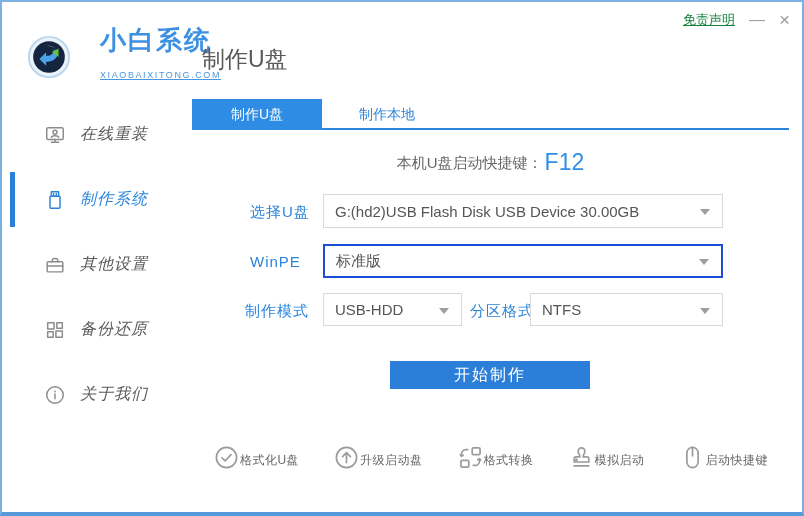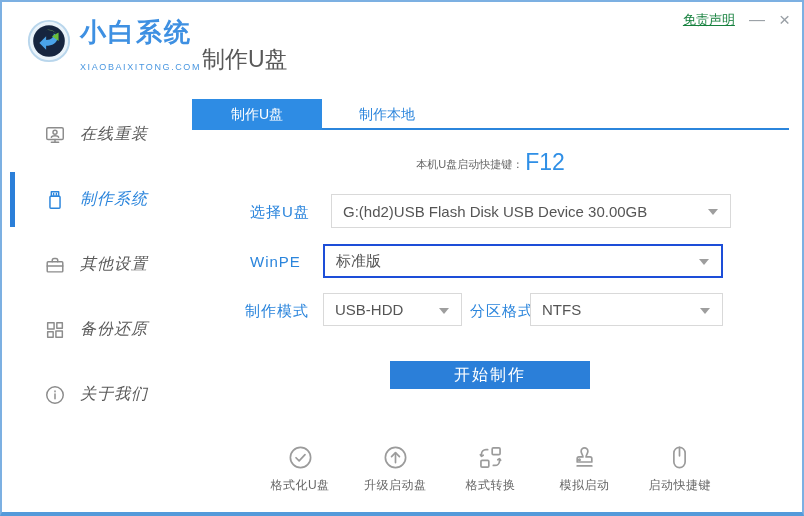--- a/index.html
+++ b/index.html
@@ -8,67 +8,67 @@
   .window {
     position:relative; width:804px; height:516px; background:#fff;
     border:2px solid #7cb0e2; border-bottom:4px solid #549ada; overflow:hidden;
   }
   
   .titlebar-right { position:absolute; top:8px; right:12px; display:flex; align-items:center; gap:14px; }
   .disclaimer { font-size:13px; color:#15803d; text-decoration:underline; cursor:pointer; }
   .win-btn { font-size:16px; color:#9aa0a6; cursor:pointer; line-height:20px; }
   .win-btn.close { font-size:19px; }
   
-  .logo { position:absolute; left:24px; top:16px; display:flex; align-items:flex-start; }
+  .logo { position:absolute; left:24px; top:24px; display:flex; align-items:flex-end;gap:20px; }
   .logo-mark { width:46px; height:46px; }
   .brand-text { margin-left:8px; }
   .brand-name { font-size:26px; font-weight:bold; color:#3e90e2; letter-spacing:2px; line-height:28px; }
-  .brand-domain { font-size:9px; color:#4a97e0; letter-spacing:1.6px; margin-top:16px; }
+  .brand-domain { font-size:9px; color:#4a97e0; letter-spacing:1.6px; margin-top:16px;text-decoration:underline; }
   .page-title { position:absolute; left:200px; top:42px; font-size:23px; color:#595959; }
   
   .sidebar { position:absolute; left:0; top:100px; width:186px;font-style:italic; }
   .side-item { position:relative; height:65px; display:flex; align-items:center; cursor:pointer; color:#5a5a5a; }
   .side-item .s-icon { position:absolute; left:42px; width:22px; height:22px; color:#8c8c8c; }
   .side-item .s-label { position:absolute; left:78px; font-size:16px; letter-spacing:1px; }
   .side-item.active { color:#2b85dc;padding-left:8px; }
   .side-item.active .s-icon { color:#2b85dc; }
   .side-item.active .s-label { color:#2b85dc; }
   .active-bar { position:absolute; left:8px; top:5px; width:5px; height:55px; background:#2b7fd9; display:none; }
   .side-item.active .active-bar { display:block; }
   .s-icon svg { width:100%; height:100%; stroke:currentColor; fill:none; stroke-width:1.6; stroke-linecap:round; stroke-linejoin:round; }
   
   .tabbar { position:absolute; left:190px; top:97px; width:597px; height:31px; border-bottom:2px solid #2b85dc; display:flex; }
   .tab { width:130px; height:31px; line-height:31px; text-align:center; font-size:14px; color:#2b85dc; cursor:pointer; }
   .tab.active { background:#2e8ce4; color:#fff; }
   
   .hotkey { position:absolute; left:190px; top:147px; width:597px; text-align:center; }
-  .hotkey .pre { font-size:11px; color:#666; vertical-align:baseline; }
+  .hotkey .pre { font-size:15px; color:#666; vertical-align:baseline; }
   .hotkey .key { font-size:23px; color:#2f8fe6; vertical-align:-2px; margin-left:2px; }
   
   .f-label { position:absolute; font-size:15px; color:#2b85dc; letter-spacing:1px; }
   .select { position:absolute; background:#fff; border:1px solid #d9d9d9; display:flex; align-items:center; cursor:pointer; }
   .select .val { font-size:15px; color:#555; padding-left:11px; white-space:nowrap; overflow:hidden; }
   .select .arrow { position:absolute; right:12px; top:50%; margin-top:-2px; width:0; height:0;
     border-left:5px solid transparent; border-right:5px solid transparent; border-top:6px solid #9e9e9e; }
   .select.focused { border:2px solid #1d4ed8; }
-  #usb-select   { left:321px; top:192px; width:400px; height:34px;margin-left:8px; }
+  #usb-select   { left:321px; top:192px; width:400px; height:34px; }
   #winpe-select { left:321px; top:242px; width:400px; height:34px; }
   #mode-select  { left:321px; top:291px; width:139px; height:33px; }
   #part-select  { left:528px; top:291px; width:193px; height:33px; }
   #usb-label   { left:248px; top:201px; }
   #winpe-label { left:248px; top:251px; }
   #mode-label  { left:243px; top:300px; }
   #part-label  { left:468px; top:300px; }
   
   .start-btn { position:absolute; left:388px; top:359px; width:200px; height:28px; background:#2b7fd9;
     color:#fff; font-size:16px; letter-spacing:2px; border:none; cursor:pointer;
     display:flex; align-items:center; justify-content:center; font-family:inherit; }
   
   .tools { position:absolute; left:190px; top:442px; width:597px; display:flex; justify-content:center; gap:34px; }
-  .tool { display:flex; flex-direction:column; align-items:center; cursor:pointer; min-width:60px; }
+  .tool { display:flex; flex-direction:row; align-items:center; cursor:pointer; min-width:60px; }
   .tool .t-icon { width:27px; height:27px; color:#9b9b9b; }
   .tool .t-icon svg { width:100%; height:100%; stroke:currentColor; fill:none; stroke-width:1.5; stroke-linecap:round; stroke-linejoin:round; }
   .tool .t-label { margin-top:6px; font-size:12px; color:#666; letter-spacing:0.5px; }
 </style>
 </head>
 <body>
 
 <div class="window">
 
   <div class="titlebar-right">

